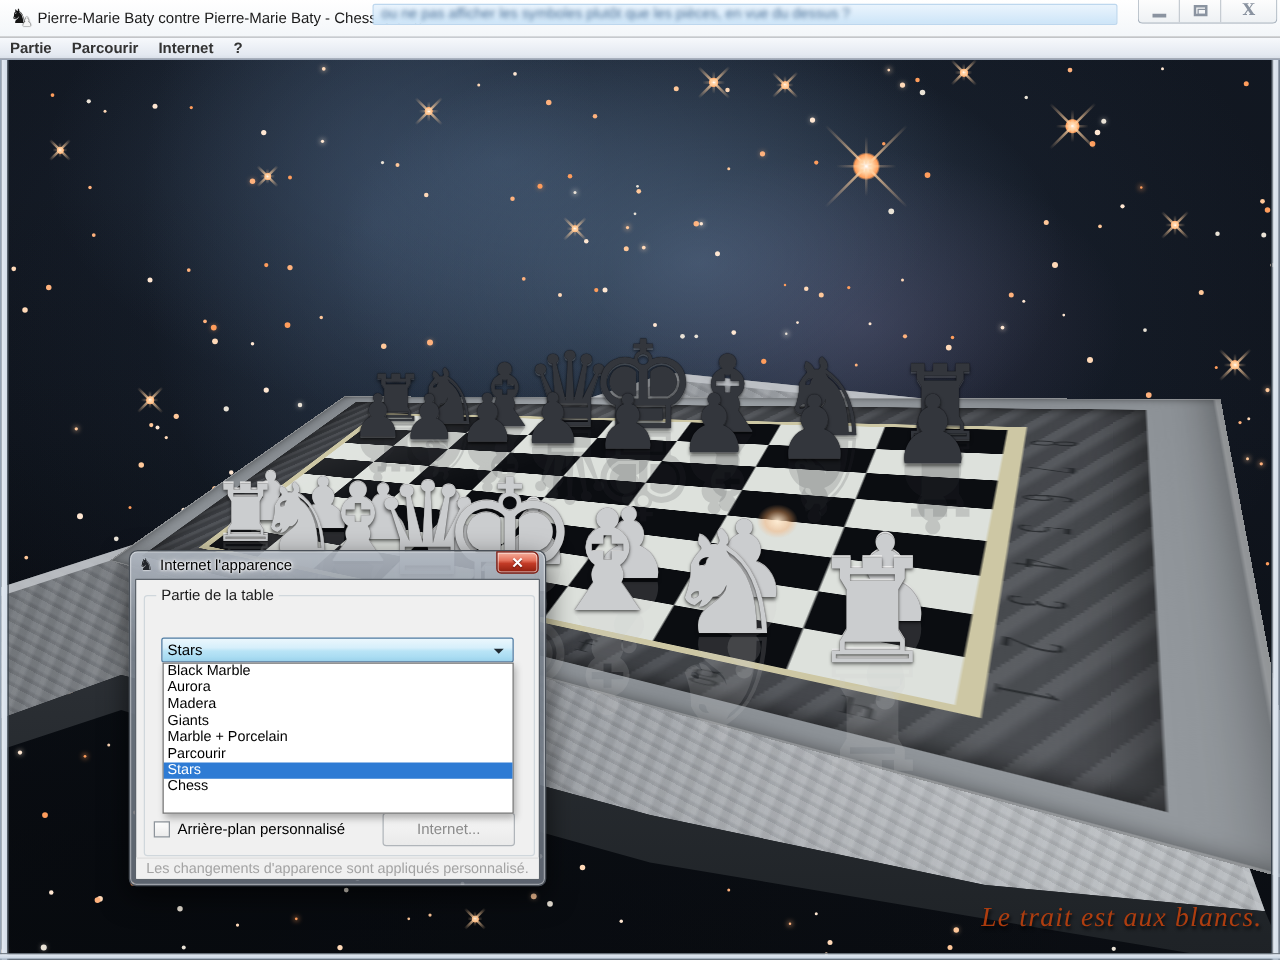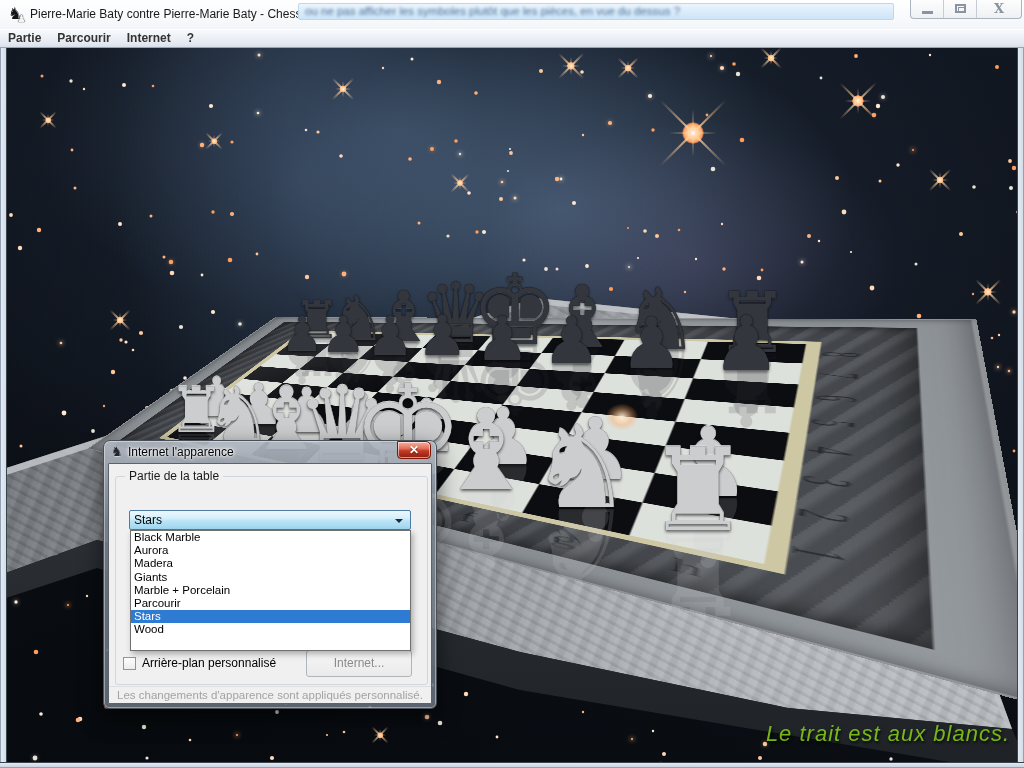--- a/index.html
+++ b/index.html
@@ -64,22 +64,22 @@
     background:radial-gradient(closest-side,rgba(255,236,210,.95),rgba(255,170,100,.4) 45%,transparent 75%);}
 
   
   .piece{position:absolute;font-family:"DejaVu Sans",sans-serif;line-height:1;
     transform:translate(-50%,-85%);pointer-events:none;}
   .piece.w{color:#cbcdcf;text-shadow:0 0 1px #3a3a3a,0 2px 3px rgba(0,0,0,.55),0 -1px 0 #f2f2f2;}
   .piece.b{color:#33363c;text-shadow:0 0 1px #05060a,0 1px 0 rgba(150,155,160,.35),0 2px 3px rgba(0,0,0,.6);}
   .piece.ref{opacity:.16;transform:translate(-50%,-15%) scaleY(-1);text-shadow:none;z-index:90 !important;}
 
   .trait{position:absolute;right:14px;top:721px;z-index:70;
-    font-family:Liberation Sans, sans-serif;font-style:italic;font-size:22px;letter-spacing:1px;
-    color:#84cc16;opacity:.88;text-shadow:1px 2px 3px rgba(0,0,0,.9);}
+    font-family:Liberation Serif, serif;font-style:italic;font-size:22px;letter-spacing:1px;
+    color:#c2410c;opacity:.88;text-shadow:1px 2px 3px rgba(0,0,0,.9);}
 
   
   .titlebar{position:absolute;left:0;top:0;width:1024px;height:29px;z-index:100;
     background:linear-gradient(#ffffff,#f3f6f9);}
   .app-icon{position:absolute;left:8px;top:5px;width:18px;height:18px;font-size:16px;line-height:18px;color:#141414;}
   .app-icon .mini{position:absolute;left:9px;top:5px;font-size:10px;color:#f4f4f4;text-shadow:0 0 1px #222,0 0 1px #222;}
   .title-text{position:absolute;left:30px;top:7px;font-size:12px;color:#1a1a1a;}
   .ghost{position:absolute;left:298px;top:3px;width:596px;height:17px;border-radius:2px;
     background:linear-gradient(#eaf4fd,#cde5f8);border:1px solid #bdd7ee;overflow:hidden;}
   .ghost span{display:block;margin:1px 0 0 6px;font-size:11.5px;color:#4a6f96;filter:blur(1.6px);white-space:nowrap;}
@@ -424,21 +424,21 @@
         <span class="combo-arrow"></span>
       </div>
       <div class="droplist" id="droplist">
           <div class="drop-item">Black Marble</div>
           <div class="drop-item">Aurora</div>
           <div class="drop-item">Madera</div>
           <div class="drop-item">Giants</div>
           <div class="drop-item">Marble + Porcelain</div>
           <div class="drop-item">Parcourir</div>
           <div class="drop-item sel">Stars</div>
-          <div class="drop-item">Wood</div>
+          <div class="drop-item">Chess</div>
         </div>
       <div class="cbrow">
         <span class="checkbox"></span>
         <span class="cb-label">Arrière-plan personnalisé</span>
       </div>
       <div class="browse">Internet...</div>
       <div class="dlg-status">Les changements d'apparence sont appliqués personnalisé.</div>
     </div>
   </div>
 </div>

